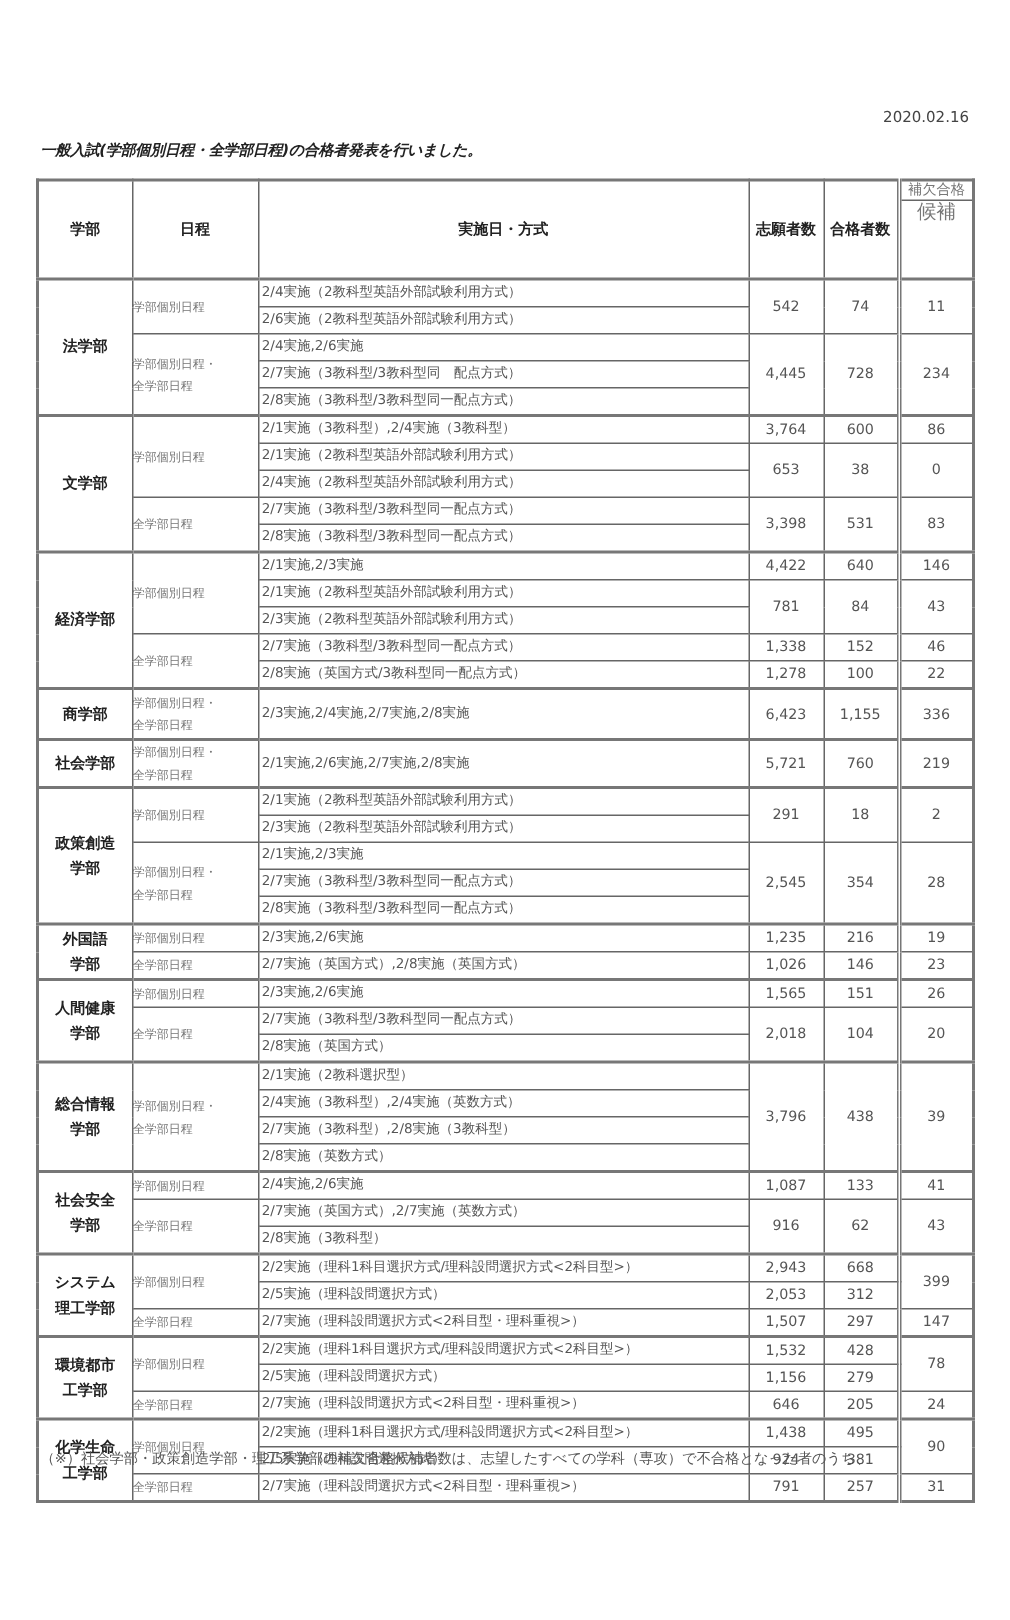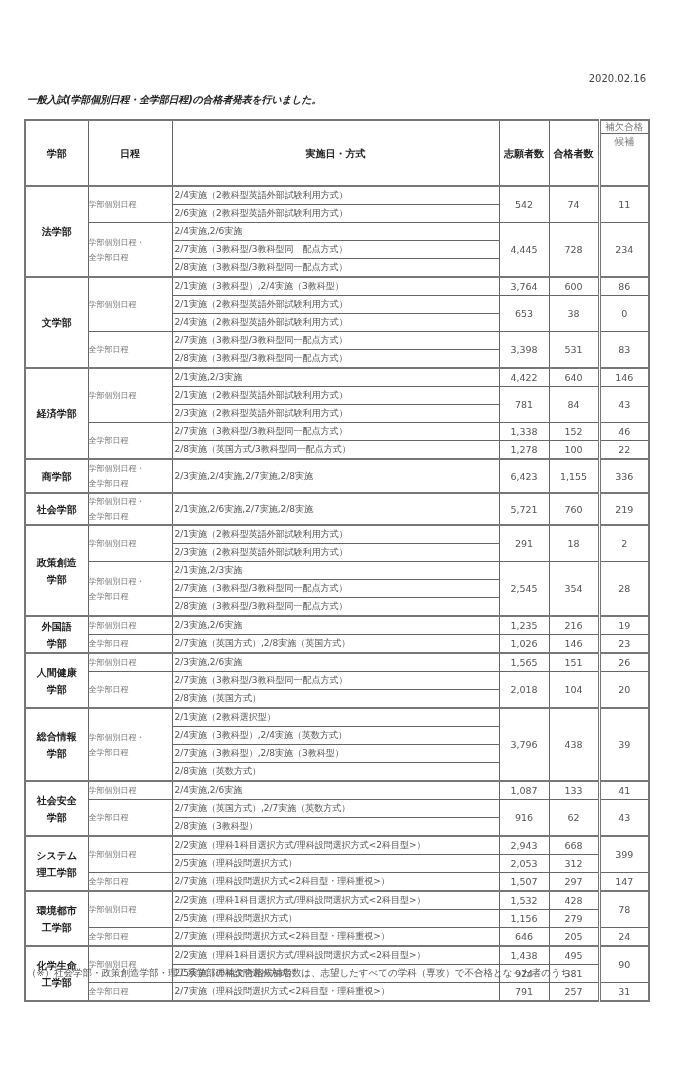--- a/index.html
+++ b/index.html
@@ -4,21 +4,21 @@
 <style>
   html, body { margin:0; padding:0; background:#fff; }
   body { width:673px; height:1080px; position:relative; font-family:"DejaVu Sans", sans-serif; color:#333; overflow:hidden; }
   .date { position:absolute; top:73px; right:27px; font-size:10px; color:#444; }
   .headline { position:absolute; top:93px; left:27px; font-size:10px; color:#222; font-weight:bold; letter-spacing:-0.2px;font-style:italic; }
   table { position:absolute; top:119px; left:24px; width:624px; border-collapse:collapse; border:2px solid #777; table-layout:fixed; }
   td, th { border:1px solid #666; padding:0; font-size:9px; height:17px; line-height:17px; }
   th { font-weight:bold; color:#222; height:64px; font-size:10px; text-align:center; }
   th.hosoku { vertical-align:top; padding:0; color:#777; font-weight:normal; }
   .hosoku-top { border-bottom:1px solid #666; line-height:12px; height:12px; font-size:9.5px; }
-  .hosoku-bot { line-height:16px; font-size:10px; }
+  .hosoku-bot { line-height:16px; font-size:13px; }
   .fac { font-weight:bold; color:#222; font-size:10px; text-align:center; line-height:17px; }
   .sch { text-align:left; color:#777; font-size:8px; line-height:15px; }
   .meth { text-align:left; color:#555; padding-left:2px; white-space:nowrap; overflow:hidden; font-size:9px;margin-top:14px; }
   .num { text-align:center; color:#555; font-size:9.5px; }
   .thick-top td { border-top:2px solid #777; }
   .cand { border-left:3px double #777; }
   .note { position:absolute; top:963px; left:27px; width:630px; font-size:9.5px; color:#555; line-height:20px; }
   .note .l2 { padding-left:22px; }
 </style>
 </head>

